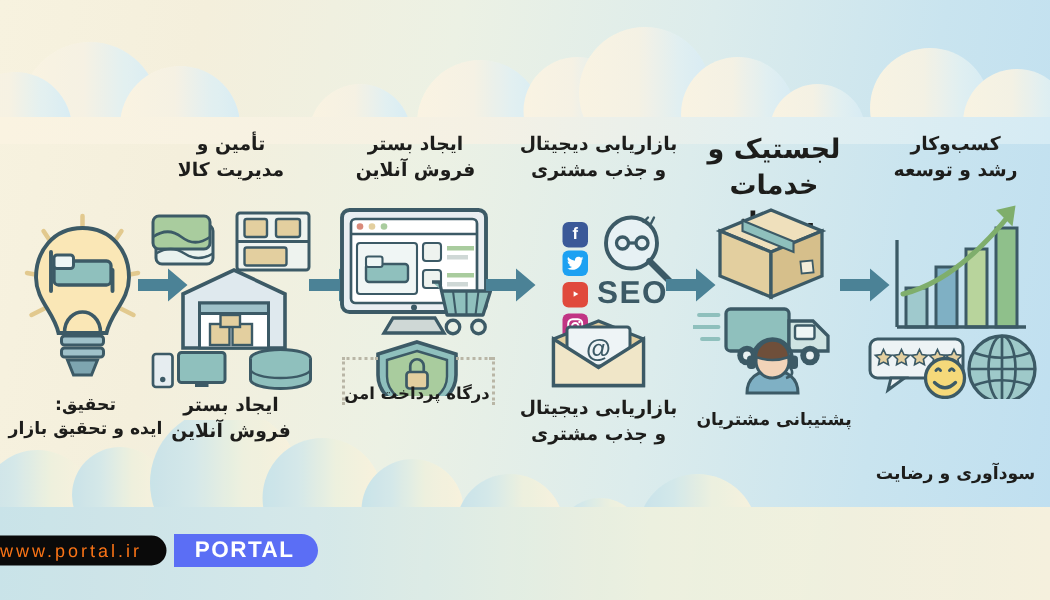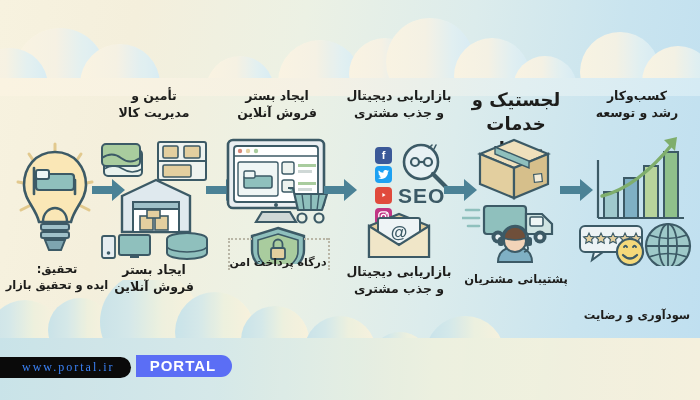--- a/index.html
+++ b/index.html
@@ -60,29 +60,29 @@
     font-size: 15px;
     letter-spacing: 1px;
     padding: 2px 16px 3px 14px;
     border-radius: 0 14px 14px 0;
     display: inline-block;
     direction: ltr;
     font-family: "Liberation Sans", sans-serif;
   }
   .logo-url {
     background: #0a0a0a;
-    color: #3b82f6;
+    color: #f97316;
     font-size: 12px;
     letter-spacing: 2px;
-    padding: 3px 16px 3px 22px;
+    padding: 3px 16px 3px 0;
     border-radius: 0 12px 12px 0;
     display: inline-block;
     direction: ltr;
     margin-top: 2px;
-    font-family: Liberation Serif, serif;
+    font-family: Liberation Sans, sans-serif;
   }
 
   
   .tile {
     width: 17px; height: 17px; border-radius: 4px;
     display: inline-flex; align-items: center; justify-content: center;
     color: #fff; font-weight: bold; font-size: 11px;
     font-family: "Liberation Sans", sans-serif;
   }
   .seo-text {

